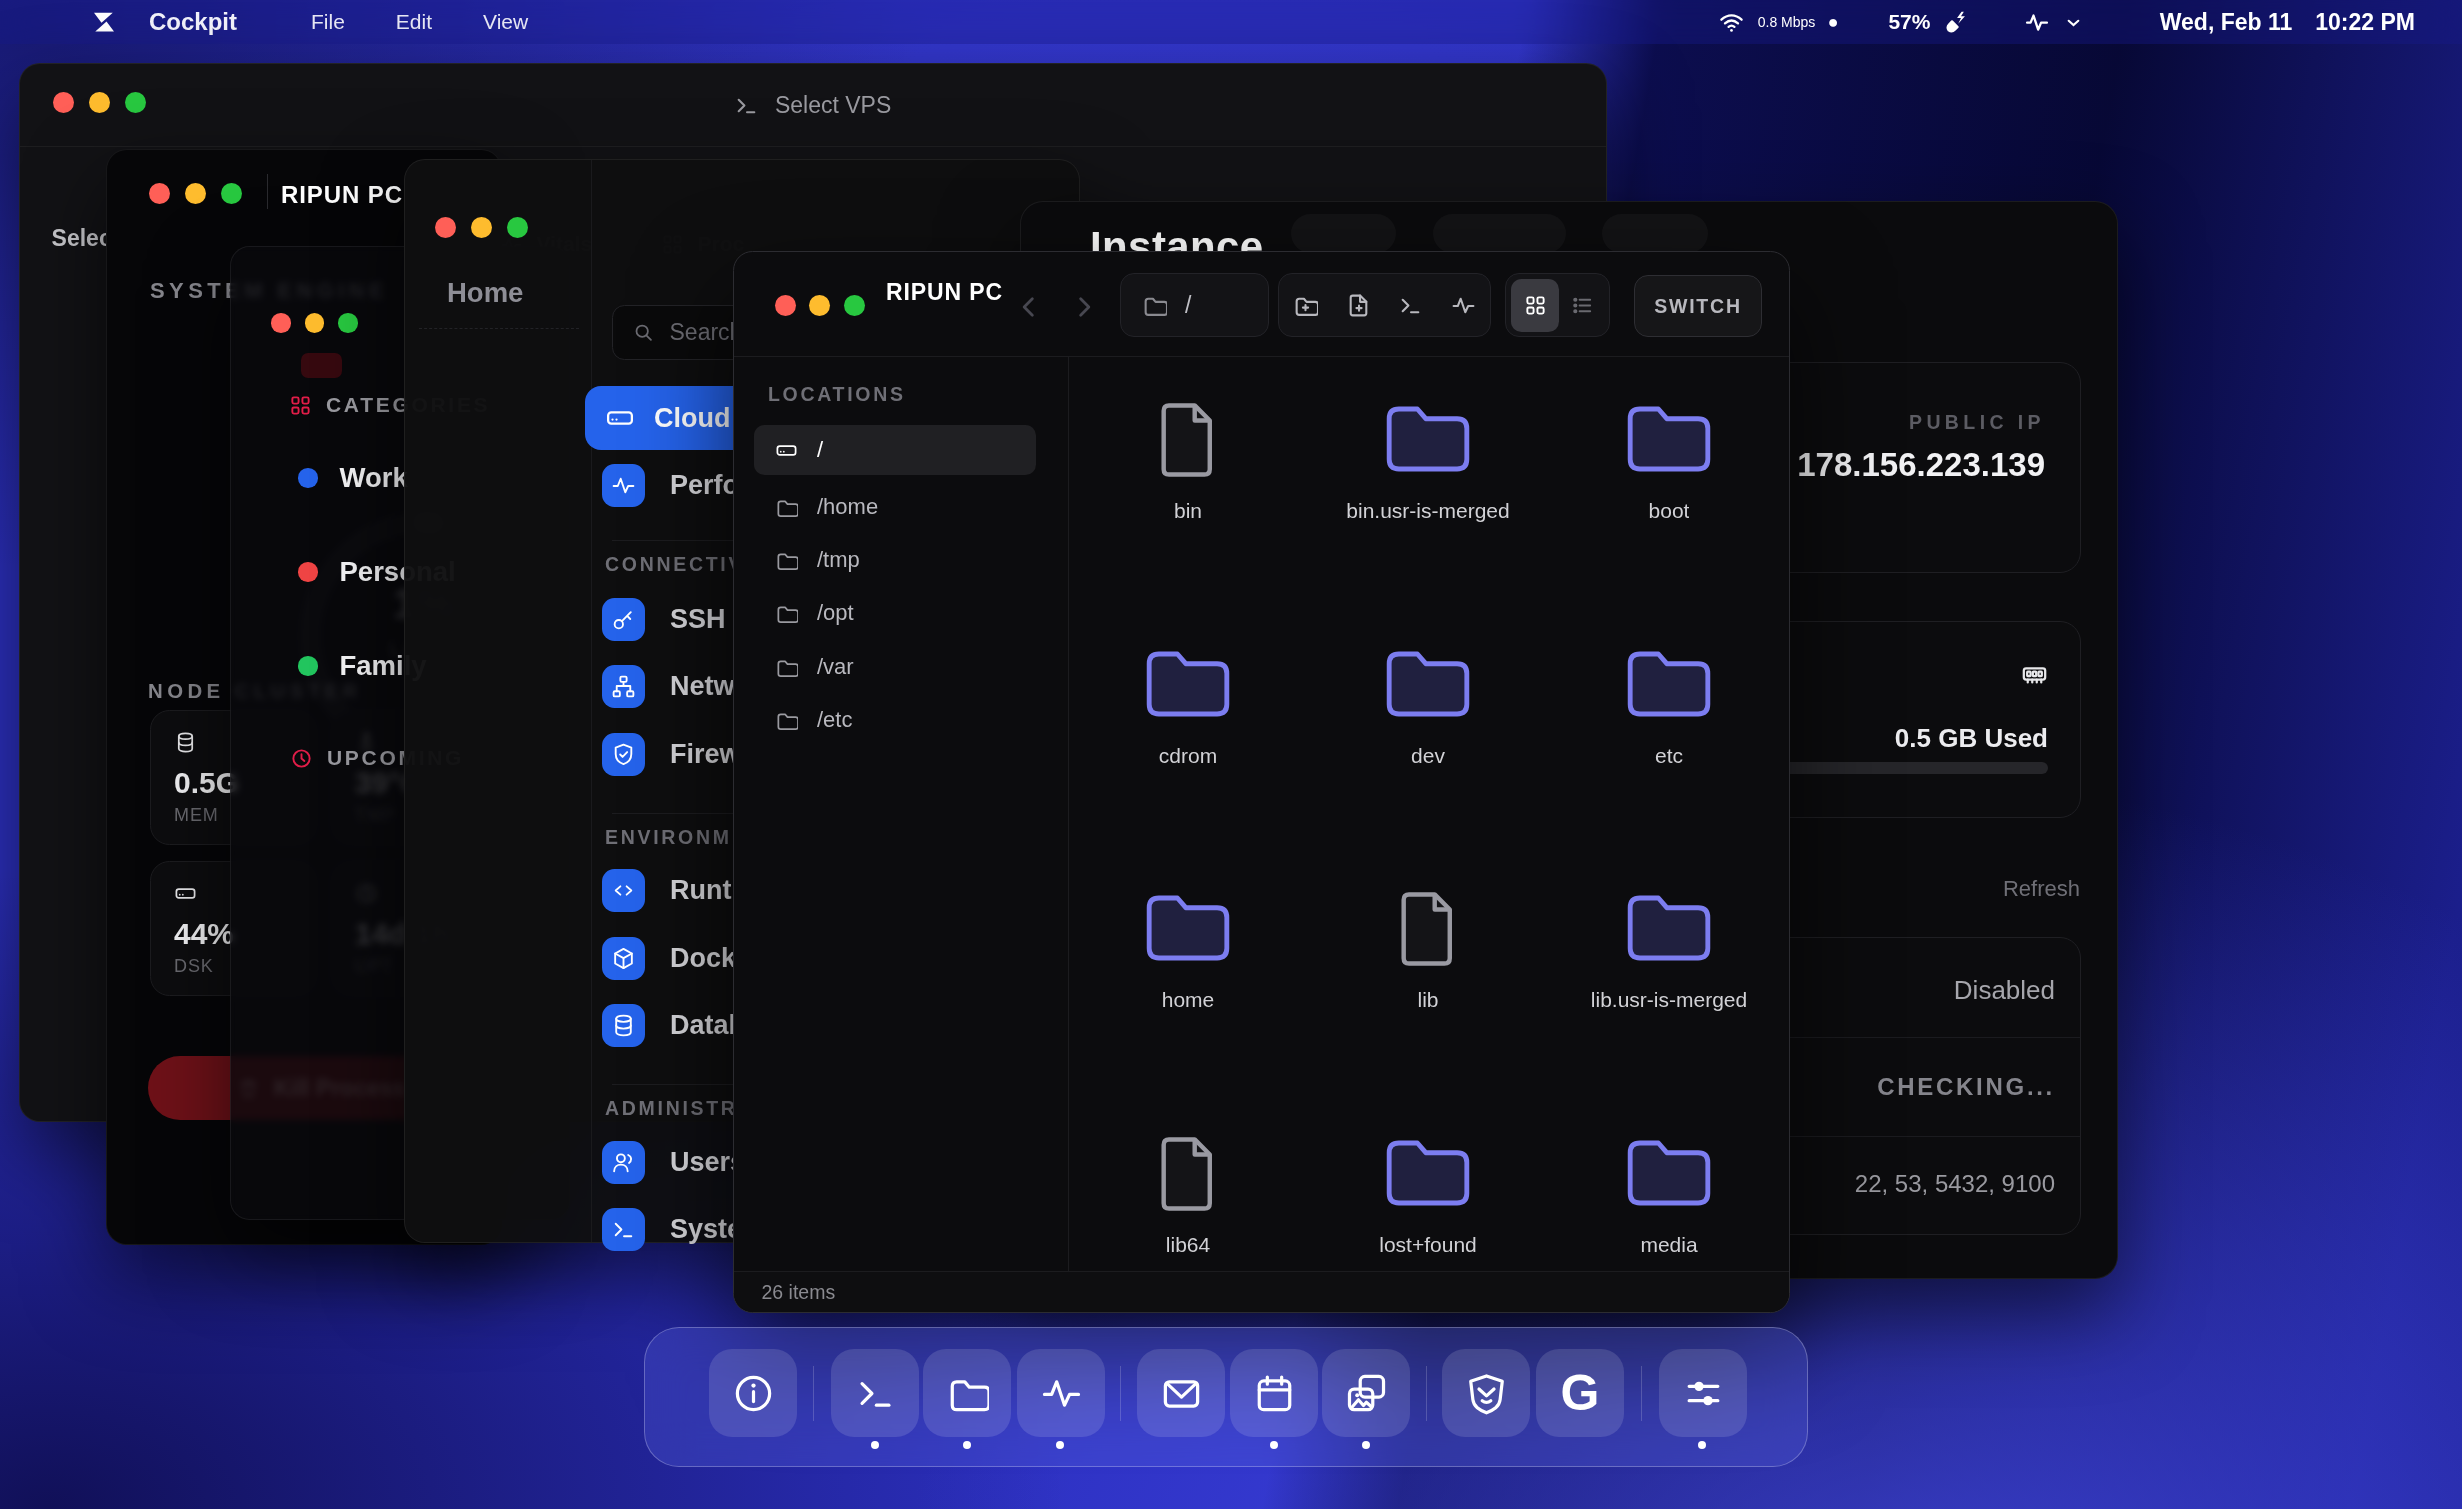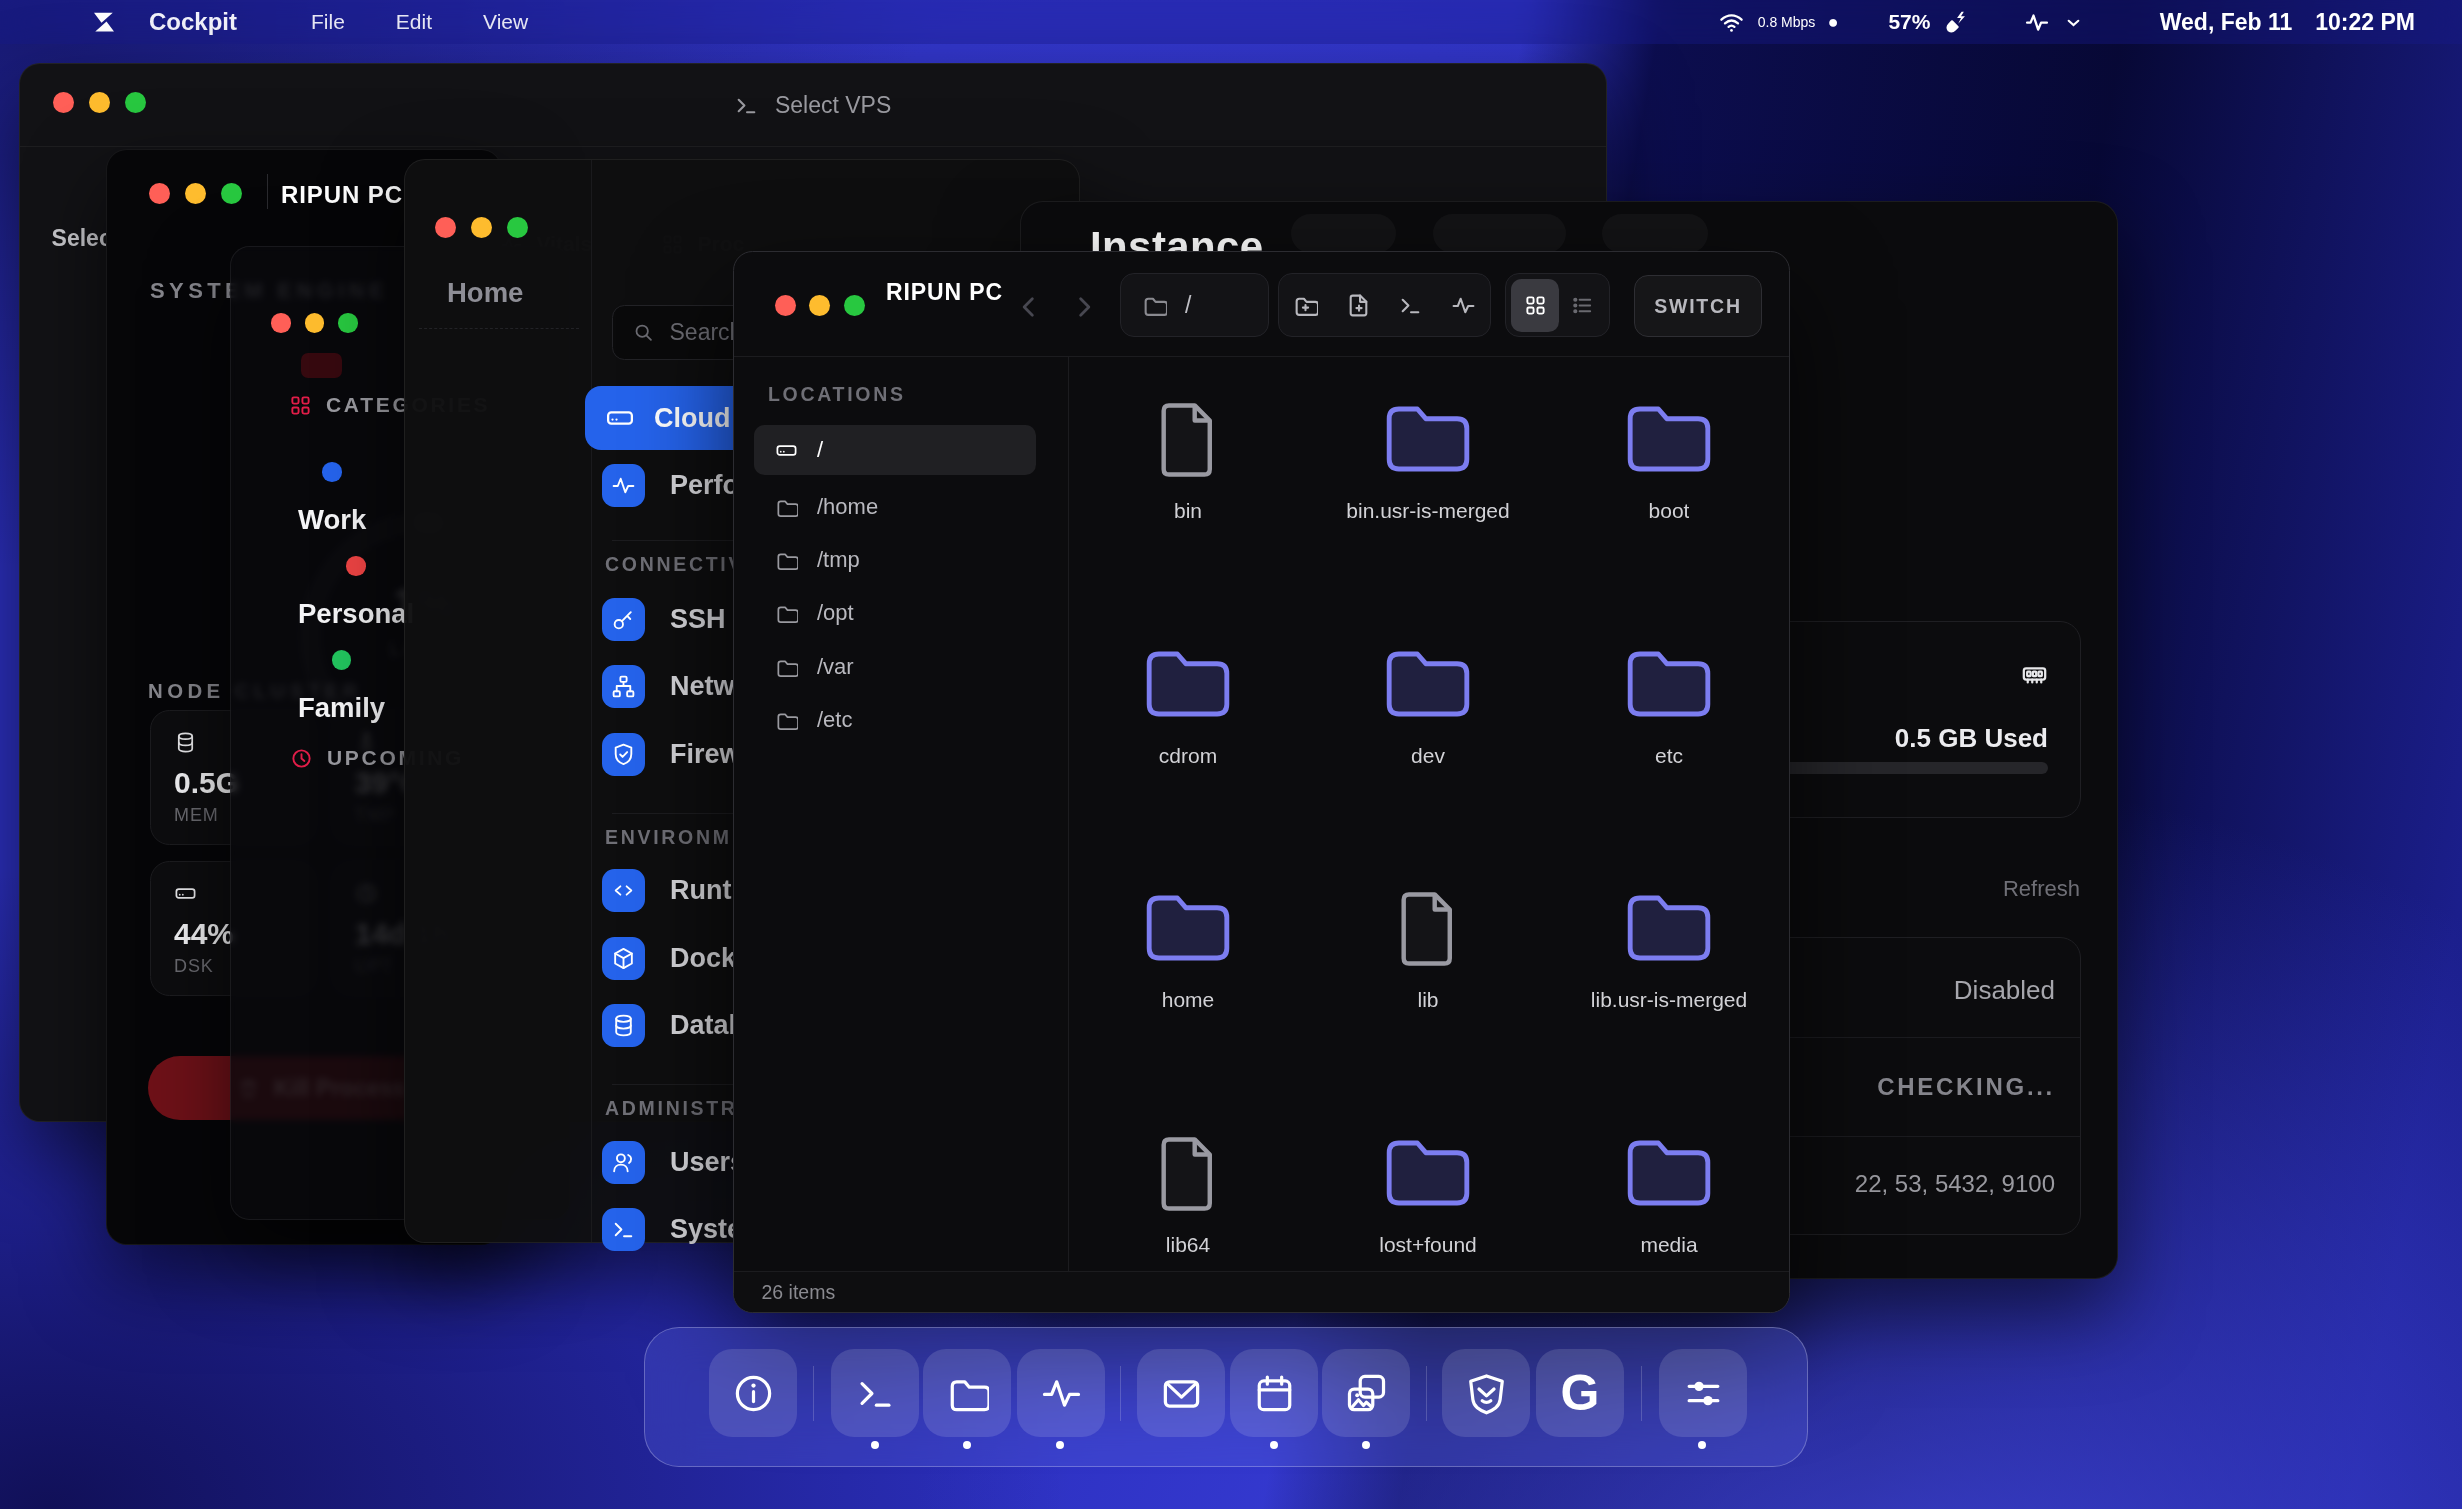--- a/index.html
+++ b/index.html
@@ -51,21 +51,21 @@
   .tile .ticon{position:absolute;left:23px;top:19.5px;}
   .tile .tval{position:absolute;left:23px;top:55px;font-weight:800;font-size:30px;color:#f2f2f4;}
   .tile .tlbl{position:absolute;left:23px;top:94px;font-size:18px;color:#6a6a70;letter-spacing:0.9px;}
   #killbtn{position:absolute;left:41px;top:906px;width:346px;height:64px;border-radius:886px;background:#6e1118;
     display:flex;align-items:center;justify-content:center;gap:14px;color:#d4979c;font-size:23px;font-weight:700;}
 
   
   #winD{left:230px;top:246px;width:338px;height:972px;background:rgba(9,9,12,.82);backdrop-filter:blur(3.5px);border-radius:19.5px;}
   #winD .blob{position:absolute;left:70px;top:106px;width:41px;height:25px;border-radius:7px;background:#36090f;}
   .d-head{position:absolute;display:flex;align-items:center;gap:14px;color:#9a9aa0;font-weight:800;font-size:21px;letter-spacing:2.7px;white-space:nowrap;}
-  .cat-row{position:absolute;left:67px;display:flex;align-items:center;gap:22px;color:#f5f5f7;font-weight:800;font-size:27.5px;white-space:nowrap;flex-direction:column;}
+  .cat-row{position:absolute;left:67px;display:flex;align-items:center;gap:22px;color:#f5f5f7;font-weight:800;font-size:27.5px;white-space:nowrap;}
   .cat-dot{width:19.5px;height:19.5px;border-radius:50%;}
 
   
   #winE{left:404px;top:159px;width:674px;height:1082px;background:rgba(14,14,16,.97);}
   #winE .homelbl{position:absolute;left:42px;top:117px;color:#8e8e96;font-weight:700;font-size:27.5px;}
   #winE .dash{position:absolute;left:14px;top:168px;width:160px;border-top:1.8px dashed #222226;}
   #winE .coldiv{position:absolute;left:186px;top:0;bottom:0;width:0.9px;background:#1a1a1d;}
   #searchbox{position:absolute;left:207px;top:145px;width:275px;height:53px;border-radius:12.4px;background:#0a0a0b;border:0.9px solid #232327;
     display:flex;align-items:center;gap:16px;padding:0 19.5px;color:#6b6b72;font-size:23px;}
   .nav-pill{position:absolute;left:180px;width:231px;height:64px;border-radius:16px;background:#2563eb;
@@ -463,20 +463,24 @@
       </div>
     </div>
 </div>
 
 <div id="winG" class="win">
   <div class="big">Instance</div>
   <div class="gpill" style="left:270px;width:105px"></div>
   <div class="gpill" style="left:412px;width:133px"></div>
   <div class="gpill" style="left:581px;width:106px"></div>
 
+  <div class="gcard" style="left:661px;top:160px;width:397px;height:209px">
+    <div class="r-right" style="right:35px;top:48px;color:#5c5c63;font-weight:800;font-size:19.5px;letter-spacing:4.4px">PUBLIC IP</div>
+    <div class="r-right" style="right:35px;top:83px;color:#f2f2f4;font-weight:800;font-size:33px">178.156.223.139</div>
+  </div>
 
   <div class="gcard" style="left:661px;top:419px;width:397px;height:195px">
     <span class="icon r-right" style="right:32px;top:39px;color:#e8e8ea">
       <svg width="27" height="27" viewBox="0 0 24 24" fill="none" stroke="currentColor" stroke-width="2" stroke-linecap="round">
           <rect x="2.5" y="6.5" width="19" height="10" rx="2"></rect>
           <path d="M6 16.5v2.5M10 16.5v2.5M14 16.5v2.5M18 16.5v2.5"></path>
           <rect x="5.5" y="9.5" width="3" height="4" rx="0.6"></rect>
           <rect x="10.5" y="9.5" width="3" height="4" rx="0.6"></rect>
           <rect x="15.5" y="9.5" width="3" height="4" rx="0.6"></rect>
         </svg>

